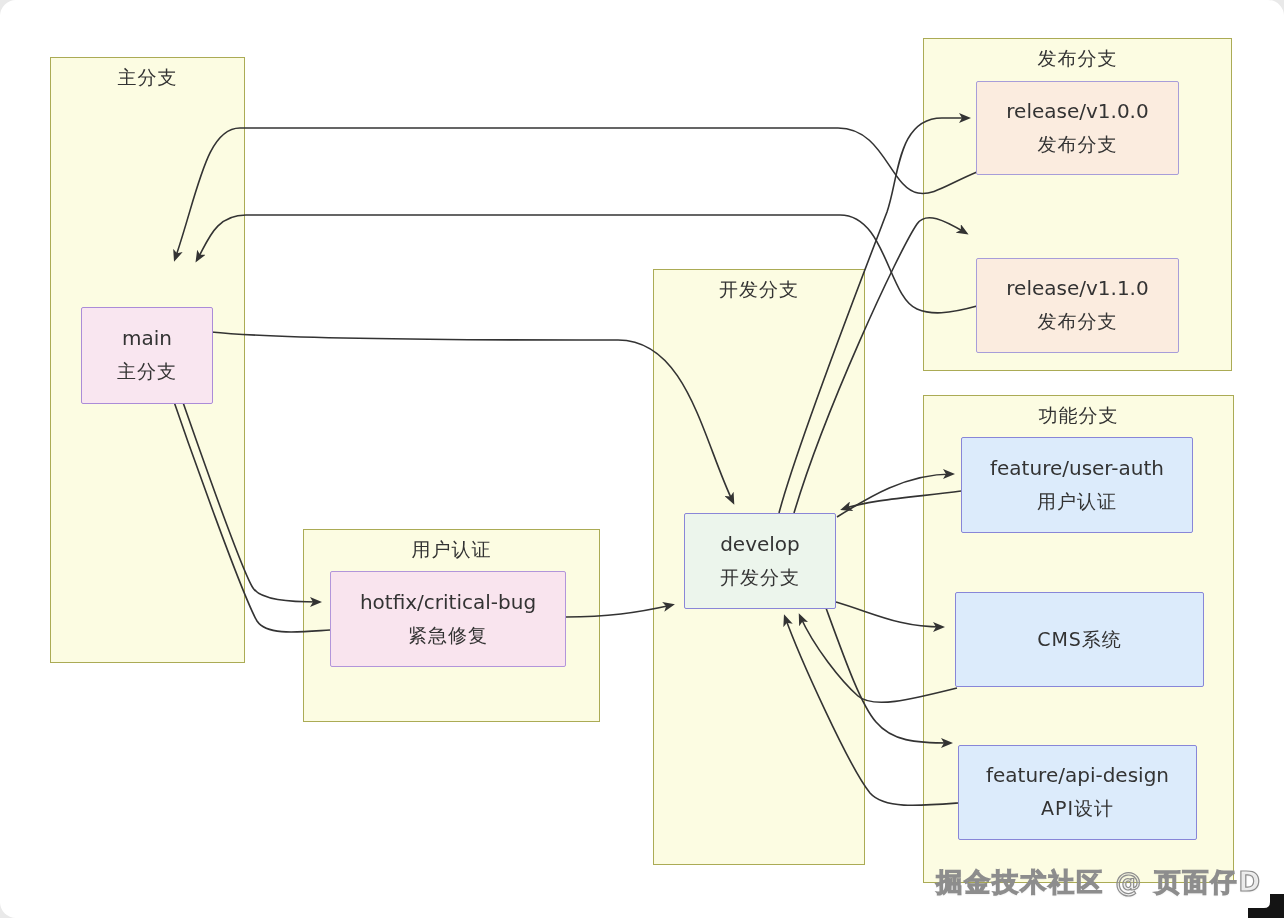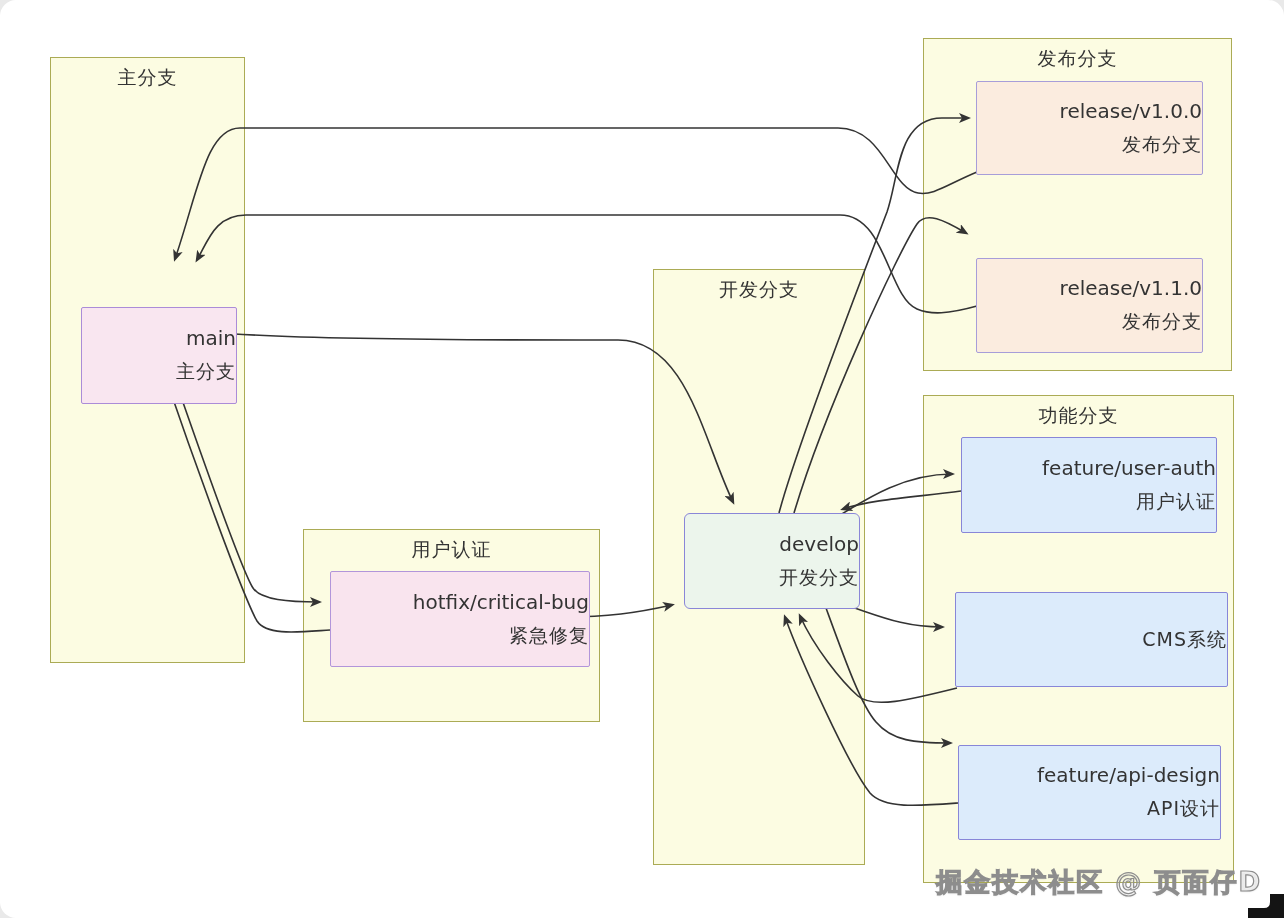--- a/index.html
+++ b/index.html
@@ -18,29 +18,29 @@
   .container{
     position:absolute;
     background:var(--container-fill,#fcfce2);
     border:1.3px solid var(--container-border,#abab55);
   }
   .container-label{
     position:absolute;top:7px;left:0;right:0;text-align:center;
     font-size:19px;color:#333;letter-spacing:1px;
   }
   .node{
-    position:absolute;display:flex;flex-direction:column;align-items:flex-end;justify-content:center;
+    position:absolute;display:flex;flex-direction:column;align-items:center;justify-content:center;
     gap:9px;border:1.3px solid #9287d6;border-radius:2px;
-    color:#333;white-space:nowrap;text-align:center;padding-left:24px;
+    color:#333;white-space:nowrap;text-align:center;
   }
   .node .node-title{font-size:20px;}
   .node .node-desc{font-size:19px;letter-spacing:1px;}
   .n-pink  {background:var(--main-fill,#f9e6f0);   border-color:var(--main-border,#ab8cd8);}
   .n-pink2 {background:var(--hotfix-fill,#f9e4ee); border-color:var(--hotfix-border,#b295da);}
-  .n-green {background:var(--develop-fill,#ecf5ec);border-color:var(--develop-border,#8a86d8);border-radius:6px;}
+  .n-green {background:var(--develop-fill,#ecf5ec);border-color:var(--develop-border,#8a86d8);}
   .n-orange{background:var(--release-fill,#fbecdf);border-color:var(--release-border,#a79dd9);}
   .n-blue  {background:var(--feature-fill,#dcebfb);border-color:var(--feature-border,#8886d8);}
   .watermark{
     position:absolute;right:22px;bottom:18px;
     font-size:26px;font-weight:600;letter-spacing:2px;
     color:rgba(255,255,255,0.18);
     -webkit-text-stroke:1.2px #8d8d8d;
     text-shadow:0 1px 2px rgba(0,0,0,0.10);
   }
   .corner-mark{position:absolute;left:0;top:0;width:1284px;height:918px;pointer-events:none;}

